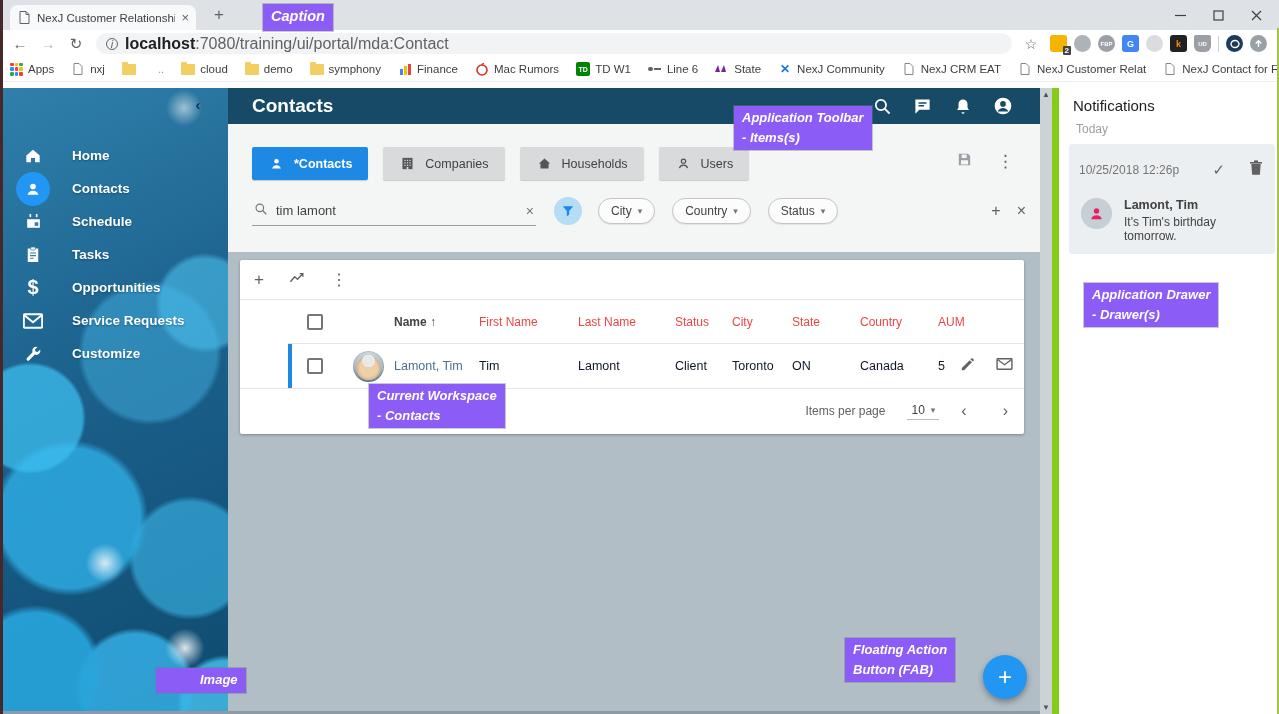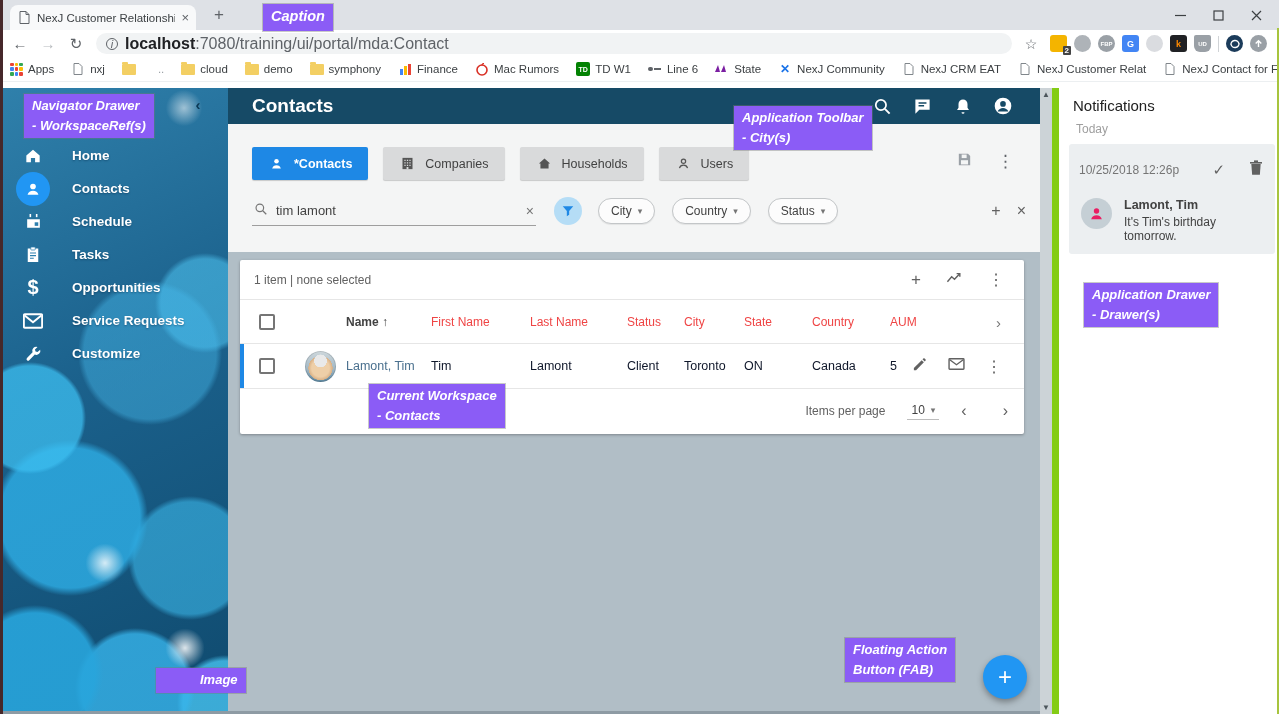--- a/index.html
+++ b/index.html
@@ -114,21 +114,21 @@
   .chip .caret { font-size:9px; color:#757575; }
   .searchrow-right { margin-left:auto; display:flex; gap:16px; color:#616161; font-size:16px; align-items:center; }
 
   
   .card { position:absolute; left:12px; top:172px; width:784px; height:174px; background:#fff;
     border-radius:2px; box-shadow:0 1px 3px rgba(0,0,0,.3); }
   .cardbar { height:40px; display:flex; align-items:center; padding:0 14px; border-bottom:1px solid #e6e6e6; }
   .summary { font-size:12px; color:#616161; flex:1; }
   .cardbar-icons { display:flex; gap:25px; align-items:center; color:#616161; padding-right:6px; }
   .thead, .trow { position:relative; height:44px; display:grid; align-items:center;
-    grid-template-columns:54px 52px 85px 99px 97px 57px 60px 68px 78px 56px 1fr; }
+    grid-template-columns:54px 52px 85px 99px 97px 57px 60px 68px 78px 56px 1fr;margin-left:48px; }
   .thead { border-bottom:1px solid #e6e6e6; }
   .th { font-size:12px; color:#ef4444; }
   .th.bold { color:#424242; font-weight:bold; }
   .td { font-size:12.5px; color:#0f172a; }
   .cellcheck { justify-self:center; width:16px; height:16px; border:2px solid #757575; border-radius:2px; }
   .avatar { justify-self:center; width:31px; height:31px; border-radius:50%;
     background:radial-gradient(circle at 50% 32%, #e9e9e9 0 24%, transparent 25%),
       radial-gradient(circle at 50% 55%, #eecfa8 0 38%, #d9b186 52%, transparent 53%),
       linear-gradient(180deg,#cfd8dc 0%,#9fb6c4 60%,#5d87a0 100%);
     box-shadow:inset 0 0 0 1px rgba(0,0,0,.12); }
@@ -543,21 +543,20 @@
           </div>
           <div class="searchrow-right">
             <span>+</span>
             <span>×</span>
           </div>
         </div>
       </div>
 
       <div class="card">
         <div class="cardbar">
-          <span class="summary">1 item | none selected</span>
           <span class="cardbar-icons">
             <span style="font-size:17px;">+</span>
             <span>
               <svg width="17" height="15" viewBox="0 0 24 20">
                   <path d="M2 16l6-7 4 3.5L19 5" fill="none" stroke="#616161" stroke-width="2"></path>
                   <path d="M15 4.5h4.5V9" fill="none" stroke="#616161" stroke-width="2"></path>
                 </svg>
             </span>
             <span style="font-size:16px;">⋮</span>
           </span>
@@ -652,25 +651,22 @@
             <div class="nmsg">It's Tim's birthday tomorrow.</div>
           </span>
         </div>
       </div>
     </aside>
   </div>
 
   <div class="ann big" style="left:263px; top:4px;">
     <span>Caption</span>
   </div>
-  <div class="ann" style="left:24px; top:94px;">
-    <span>Navigator Drawer</span><br><span>- WorkspaceRef(s)</span>
-  </div>
   <div class="ann" style="left:734px; top:106px;">
-    <span>Application Toolbar</span><br><span>- City(s)</span>
+    <span>Application Toolbar</span><br><span>- Items(s)</span>
   </div>
   <div class="ann" style="left:1084px; top:283px;">
     <span>Application Drawer</span><br><span>- Drawer(s)</span>
   </div>
   <div class="ann" style="left:369px; top:384px;">
     <span>Current Workspace</span><br><span>- Contacts</span>
   </div>
   <div class="ann" style="left:845px; top:638px;">
     <span>Floating Action</span><br><span>Button (FAB)</span>
   </div>

